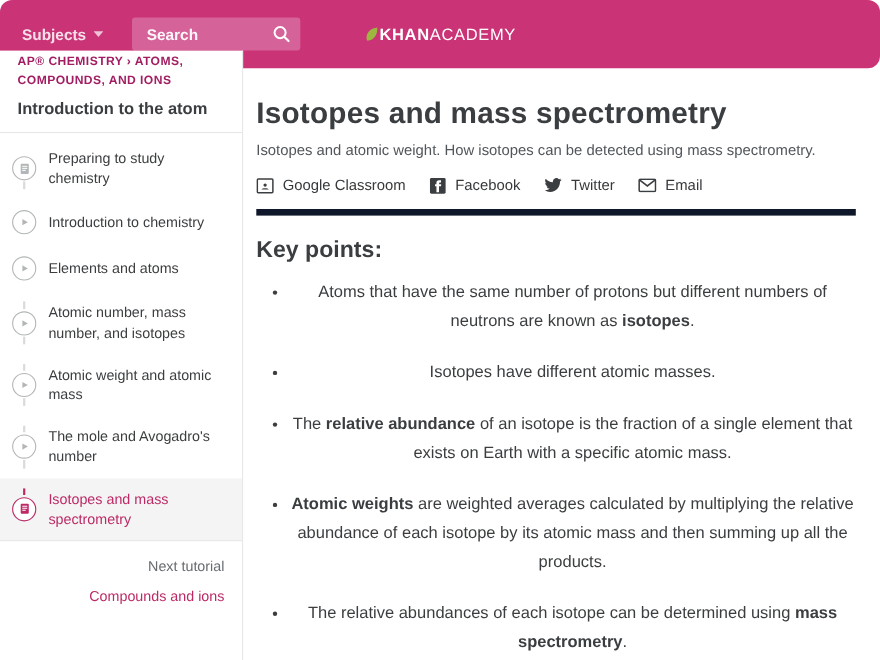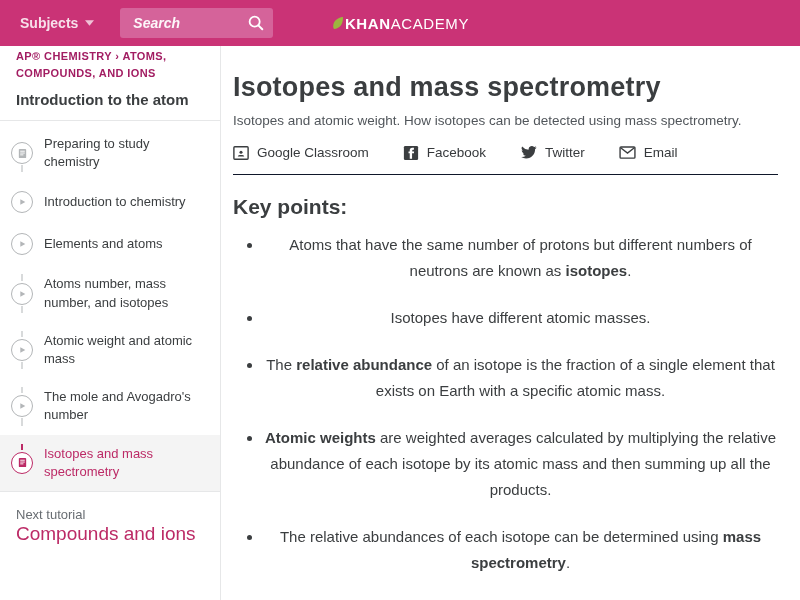--- a/index.html
+++ b/index.html
@@ -6,36 +6,36 @@
   html,body { margin:0; padding:0; }
   body {
     font-family: "Liberation Sans","DejaVu Sans",sans-serif;
     background:#fff;
     width:800px; height:600px;
   }
   .page { position:relative; width:800px; height:600px; background:#fff; overflow:hidden; }
 
   
   .header {
-    height:46px; background:var(--header-pink,#ca3376);
-    display:flex; align-items:center; position:relative;
+    height:62px; background:var(--header-pink,#ca3376);
+    display:flex; align-items:center; position:relative;border-radius:11px;
   }
   .subjects {
     margin-left:20px; display:flex; align-items:center; gap:7px;
     color:rgba(255,255,255,.85); font-weight:700; font-size:14px; cursor:pointer;
   }
   .caret { display:flex; color:rgba(255,255,255,.7); }
   .search-box {
     margin-left:26px; width:153px; height:30px; border-radius:3px;
     background:var(--search-pink,#d5639a);
     display:flex; align-items:center; padding:0 8px 0 11px;
   }
   .search-box input {
     flex:1; min-width:0; border:none; outline:none; background:transparent;
-    color:#fff; font-weight:700; font-size:14px; font-family:inherit;font-style:italic;
+    color:#fff; font-weight:700; font-size:14px; font-family:inherit;
   }
   .search-box input::placeholder { color:rgba(255,255,255,.95); opacity:1; }
   .search-icon { display:flex; color:#fff; cursor:pointer; }
   .logo {
     position:absolute; left:50%; transform:translateX(-50%);
     display:flex; align-items:center; gap:0; color:#fff; cursor:pointer;
   }
   .leaf { display:flex; color:var(--leaf-green,#9db63f); }
   .logo-khan { font-weight:700; font-size:15px; letter-spacing:.6px; }
   .logo-academy { font-weight:400; font-size:15px; letter-spacing:.6px; }
@@ -69,29 +69,29 @@
     color:var(--icon-gray,#b3b6b8); background:#fff;
     display:flex; align-items:center; justify-content:center;
     position:relative; z-index:1; flex:none;
   }
   .lesson-label { font-size:13px; line-height:1.4; color:var(--text-dark,#3b3e40); padding-right:4px; }
   .lesson.active { background:var(--active-bg,#f4f4f4); }
   .lesson.active .icon-circle { color:var(--accent-pink,#bc2a66); }
   .lesson.active .lesson-label { color:var(--accent-pink,#bc2a66); }
   .lesson.active .icon-cell::before { background:var(--accent-pink,#bc2a66); }
 
-  .next-tutorial { border-top:1px solid var(--divider-gray,#e6e7e8); padding:15px 16px; }
+  .next-tutorial { border-top:1px solid var(--divider-gray,#e6e7e8); padding:15px 16px;text-align:right; }
   .next-label { font-size:13px; color:var(--text-gray,#686d72); }
-  .next-link { margin-top:1px; font-size:19px; color:var(--accent-pink,#bc2a66); cursor:pointer; }
+  .next-link { margin-top:12px; font-size:13px; color:var(--accent-pink,#bc2a66); cursor:pointer; }
 
   
   .main { margin-left:221px; padding:26px 22px 0 12px; }
   .page-title { margin:0 0 10px; font-size:27px; font-weight:700; color:var(--text-dark,#3b3e40); letter-spacing:.2px; }
   .subtitle { margin:0 0 16px; font-size:13.5px; color:#51565b; }
-  .share-bar { display:flex; align-items:center; gap:34px; padding-bottom:13px; border-bottom:1px solid #0f172a; }
+  .share-bar { display:flex; align-items:center; gap:21px; padding-bottom:13px; border-bottom:6px solid #0f172a; }
   .share-btn {
     display:flex; align-items:center; gap:8px; padding:0;
     background:none; border:none; cursor:pointer;
     font-family:inherit; font-size:13.5px; color:#36393c;
   }
   .share-btn .icon { display:flex; color:var(--text-dark,#3b3e40); }
   .key-heading { margin:20px 0 13px; font-size:21px; font-weight:700; color:var(--text-dark,#3b3e40); }
   .key-points { margin:0; padding-left:30px; max-width:556px;text-align:center; }
   .key-points li { font-size:15px; line-height:26px; color:var(--text-dark,#3b3e40); margin-bottom:21px; }
   .key-points strong { font-weight:700; }
@@ -171,21 +171,21 @@
           <span class="lesson-label">Elements and atoms</span>
         </div>
         <div class="lesson">
           <div class="icon-cell">
             <span class="icon-circle">
               <svg viewBox="0 0 12 12" width="10" height="10">
                 <path d="M4 2.6L10 6 4 9.4z" fill="currentColor"></path>
               </svg>
             </span>
           </div>
-          <span class="lesson-label">Atoms number, mass number, and isotopes</span>
+          <span class="lesson-label">Atomic number, mass number, and isotopes</span>
         </div>
         <div class="lesson">
           <div class="icon-cell">
             <span class="icon-circle">
               <svg viewBox="0 0 12 12" width="10" height="10">
                 <path d="M4 2.6L10 6 4 9.4z" fill="currentColor"></path>
               </svg>
             </span>
           </div>
           <span class="lesson-label">Atomic weight and atomic mass</span>

